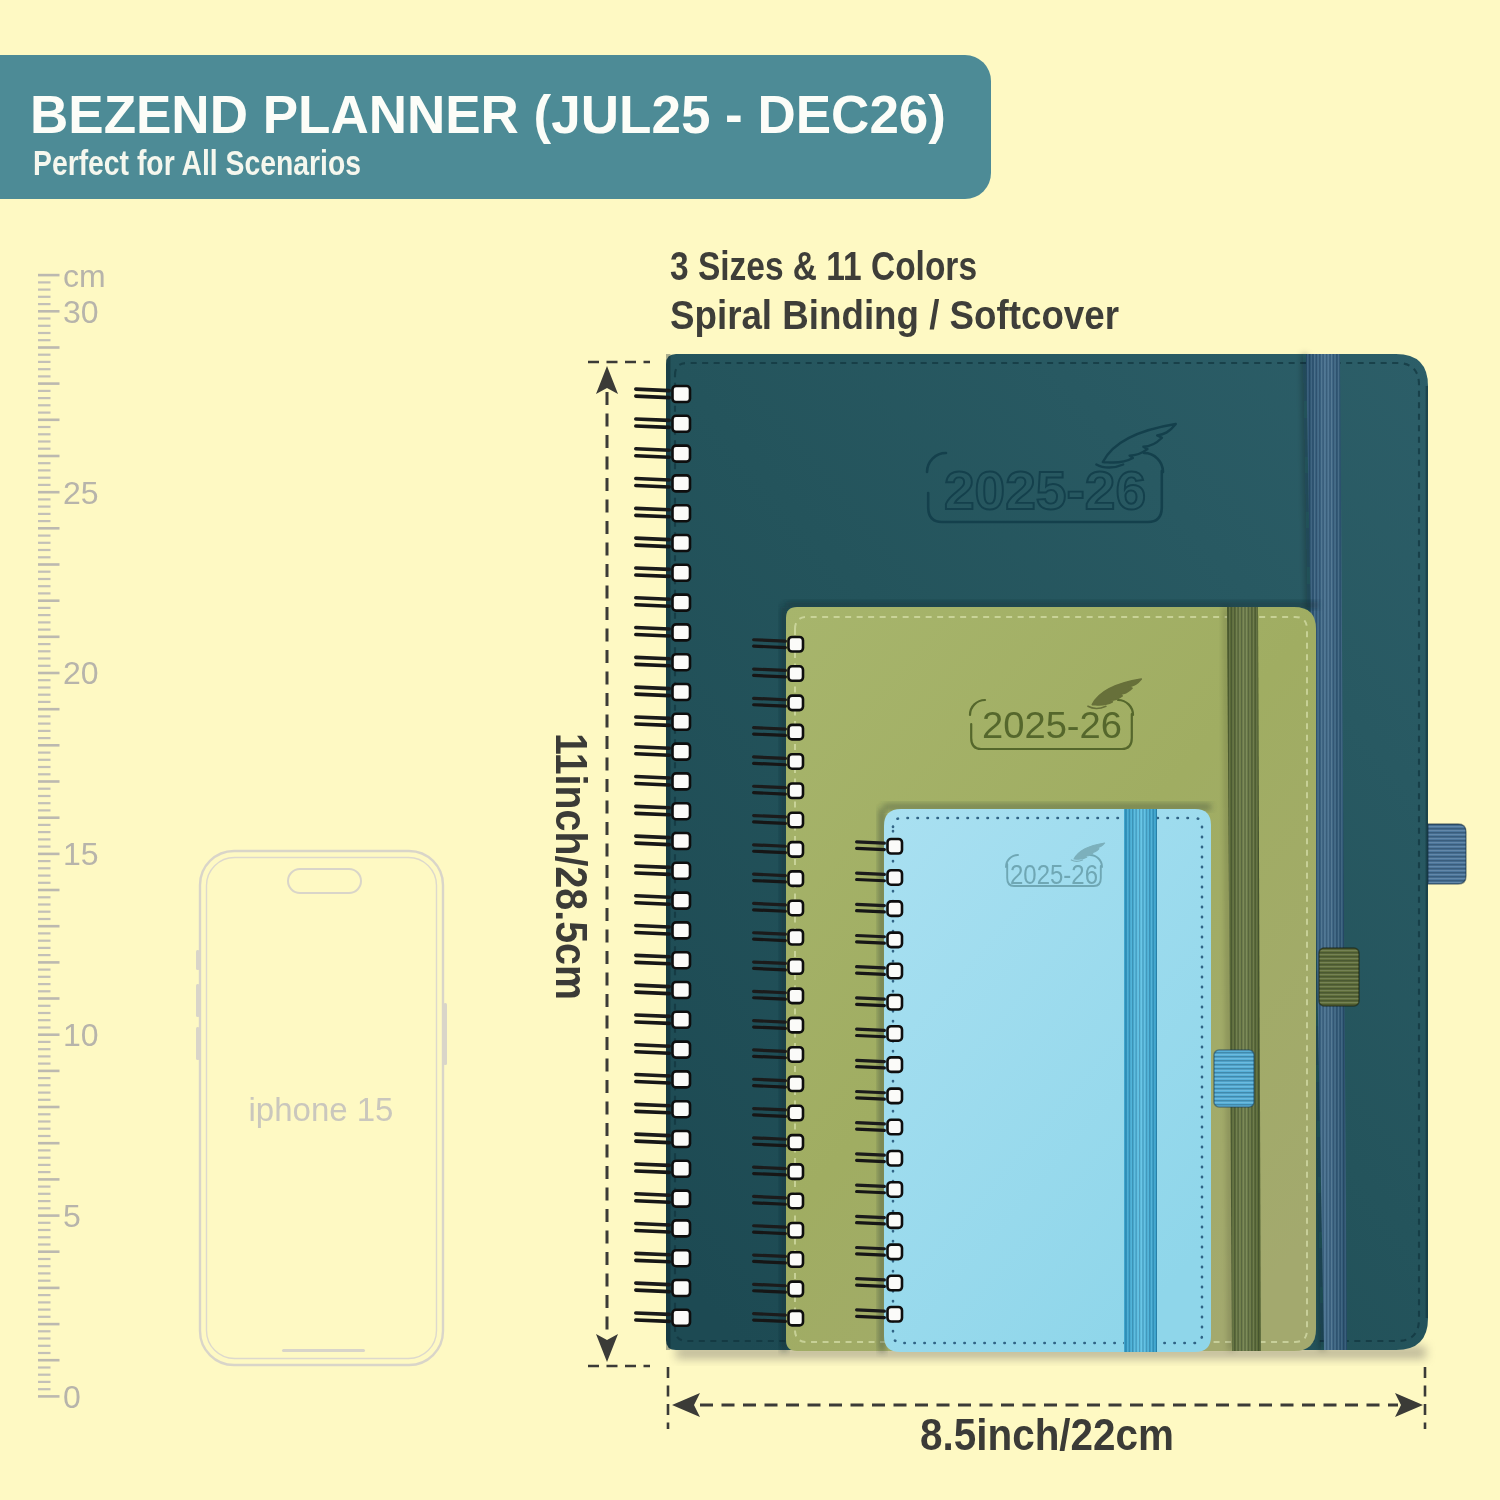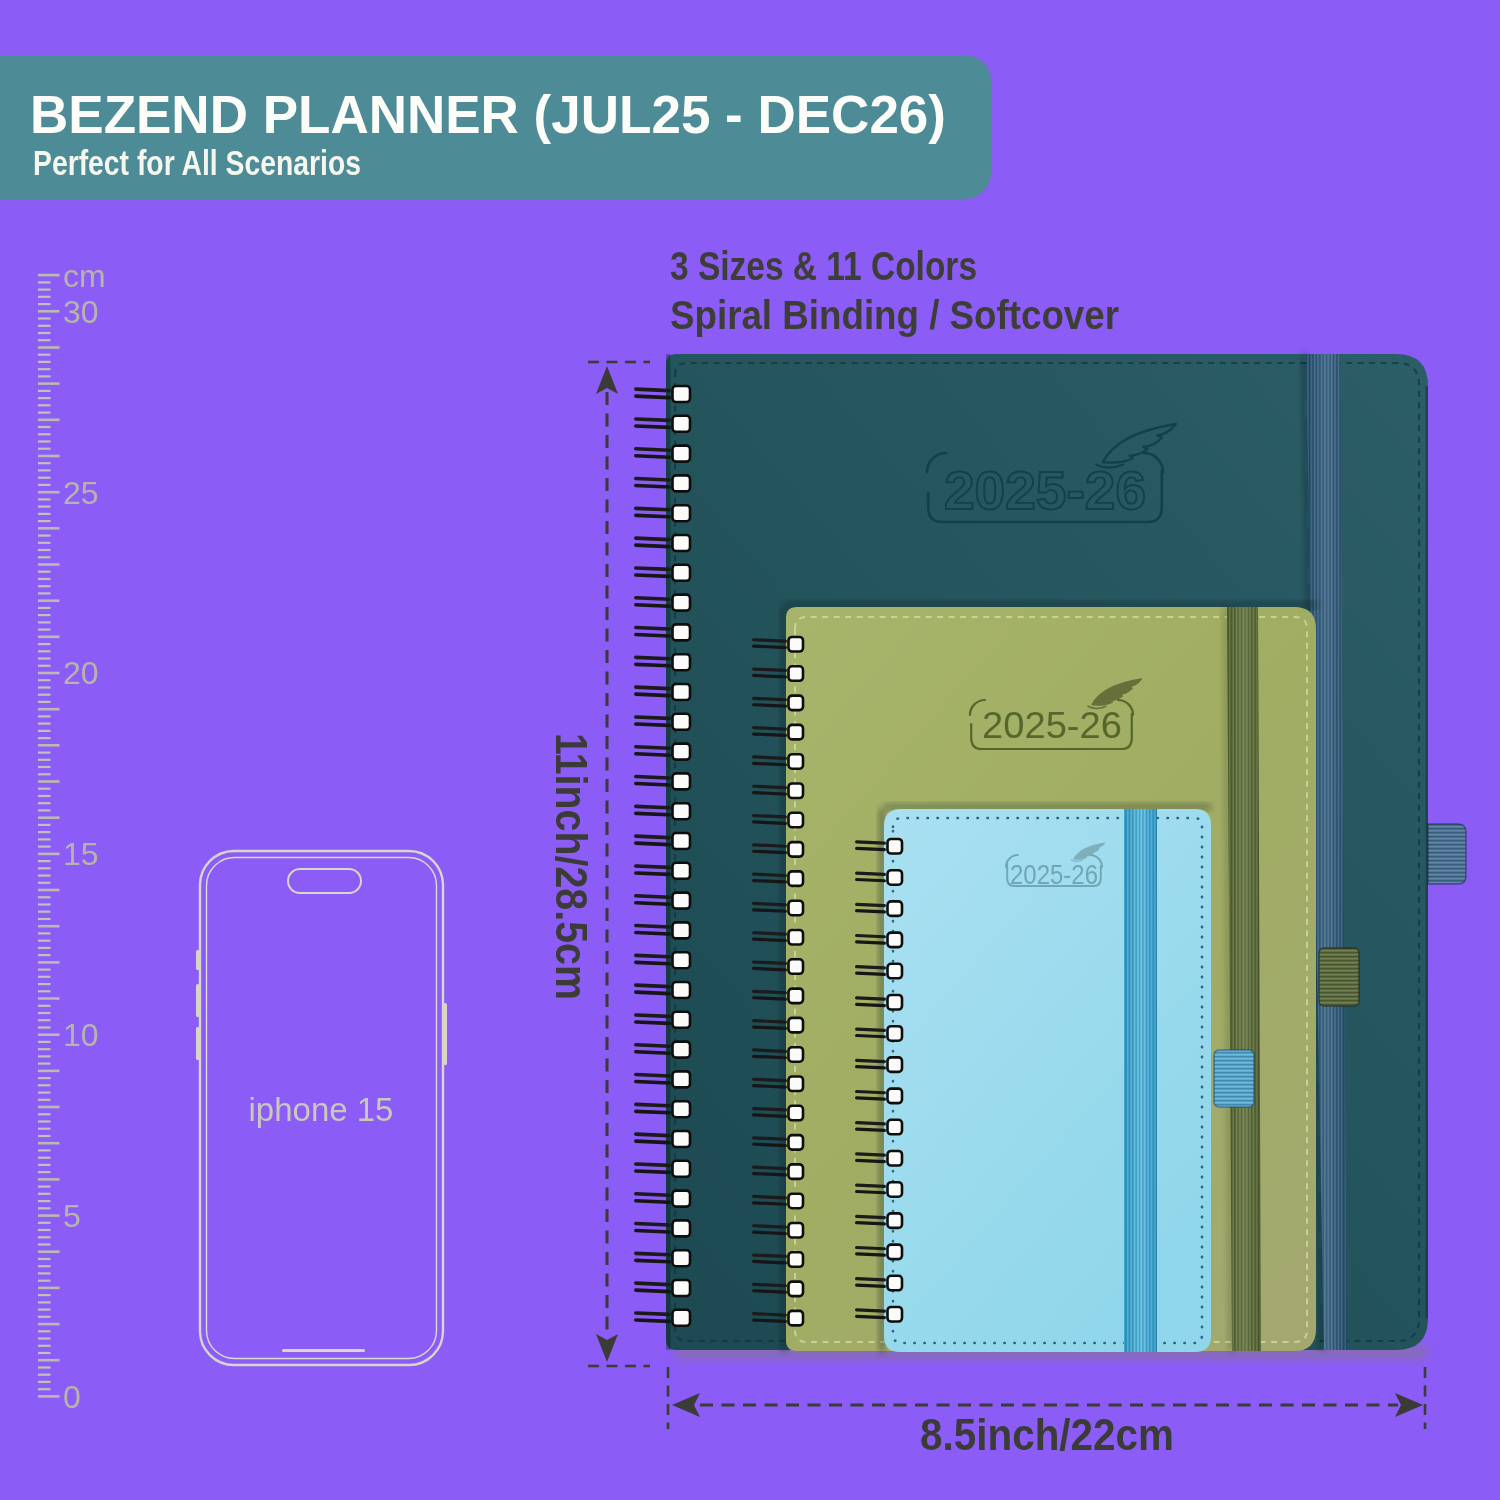--- a/index.html
+++ b/index.html
@@ -1,15 +1,15 @@
 <!DOCTYPE html>
 <html><head><meta charset="utf-8">
 <style>
 html,body{margin:0;padding:0;background:#f5f1e6;}
-#page{width:1500px;height:1500px;position:relative;overflow:hidden;background:#8b5cf6;font-family:"Liberation Sans", sans-serif;}
+#page{width:1500px;height:1500px;position:relative;overflow:hidden;background:#fef9c3;font-family:"Liberation Sans", sans-serif;}
 svg{display:block;}
 </style></head><body>
 <div id="page">
 <svg width="1500" height="1500" viewBox="0 0 1500 1500">
 <defs>
 <linearGradient id="bigGrad" x1="1" y1="0" x2="0.1" y2="1">
 <stop offset="0" stop-color="#2c5e68"></stop>
           <stop offset="0.5" stop-color="#24545c"></stop>
           <stop offset="1" stop-color="#1d4a53"></stop>
 </linearGradient>

